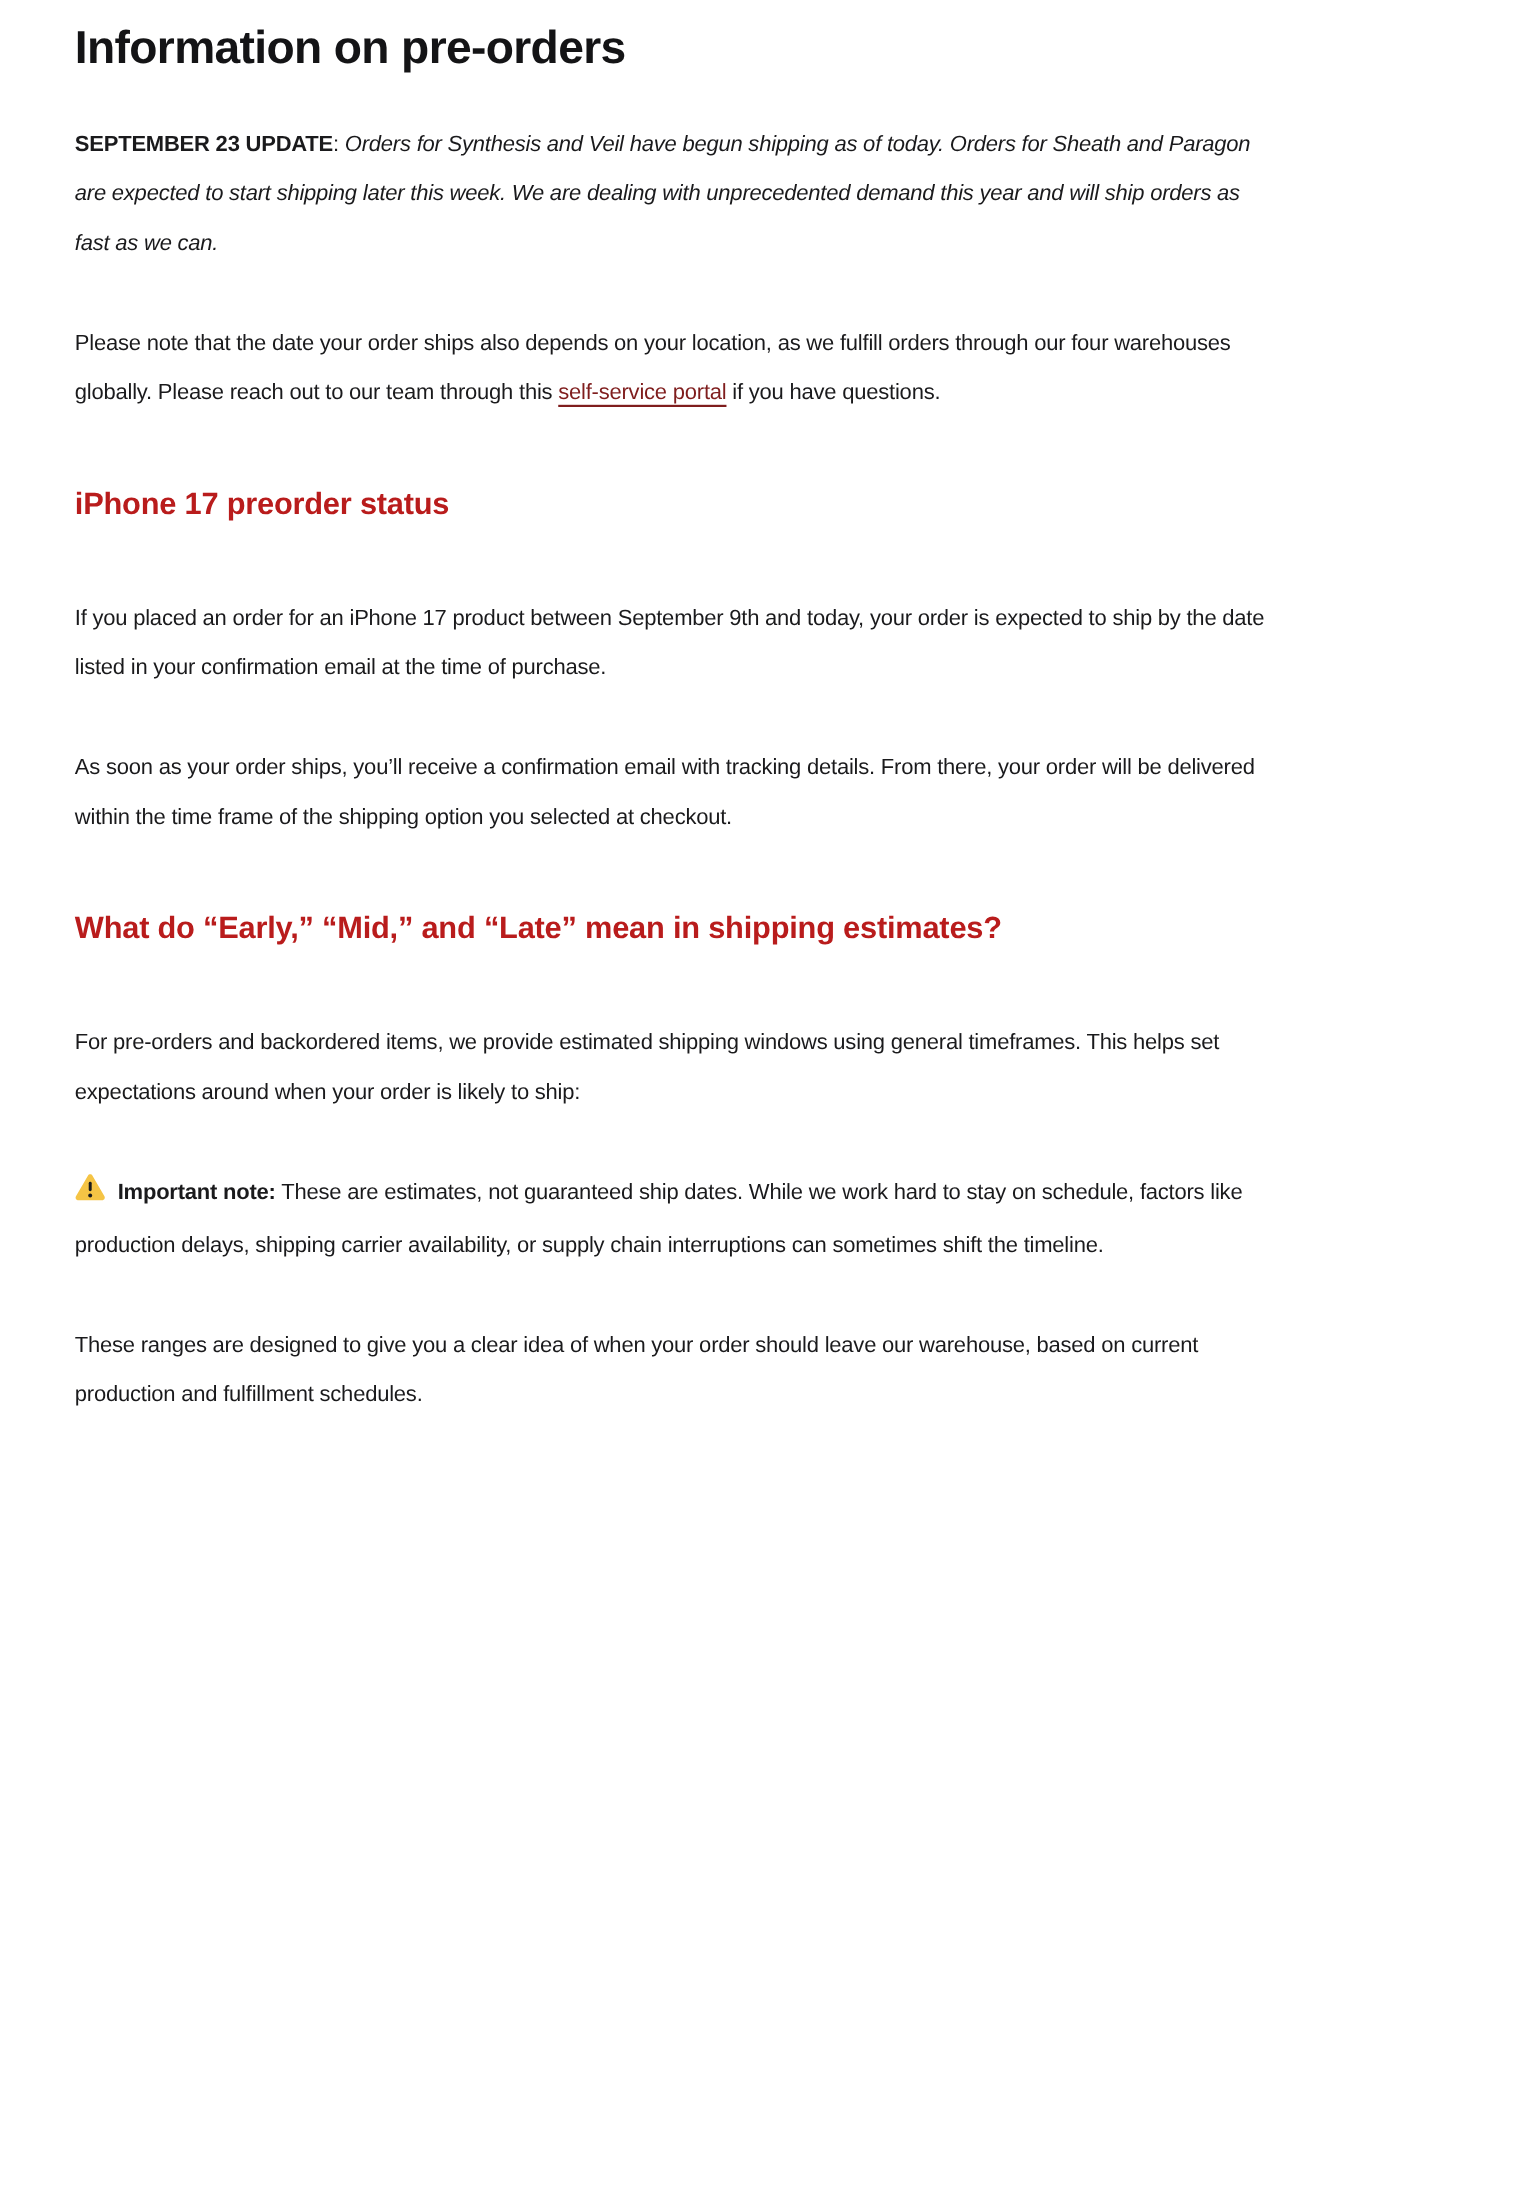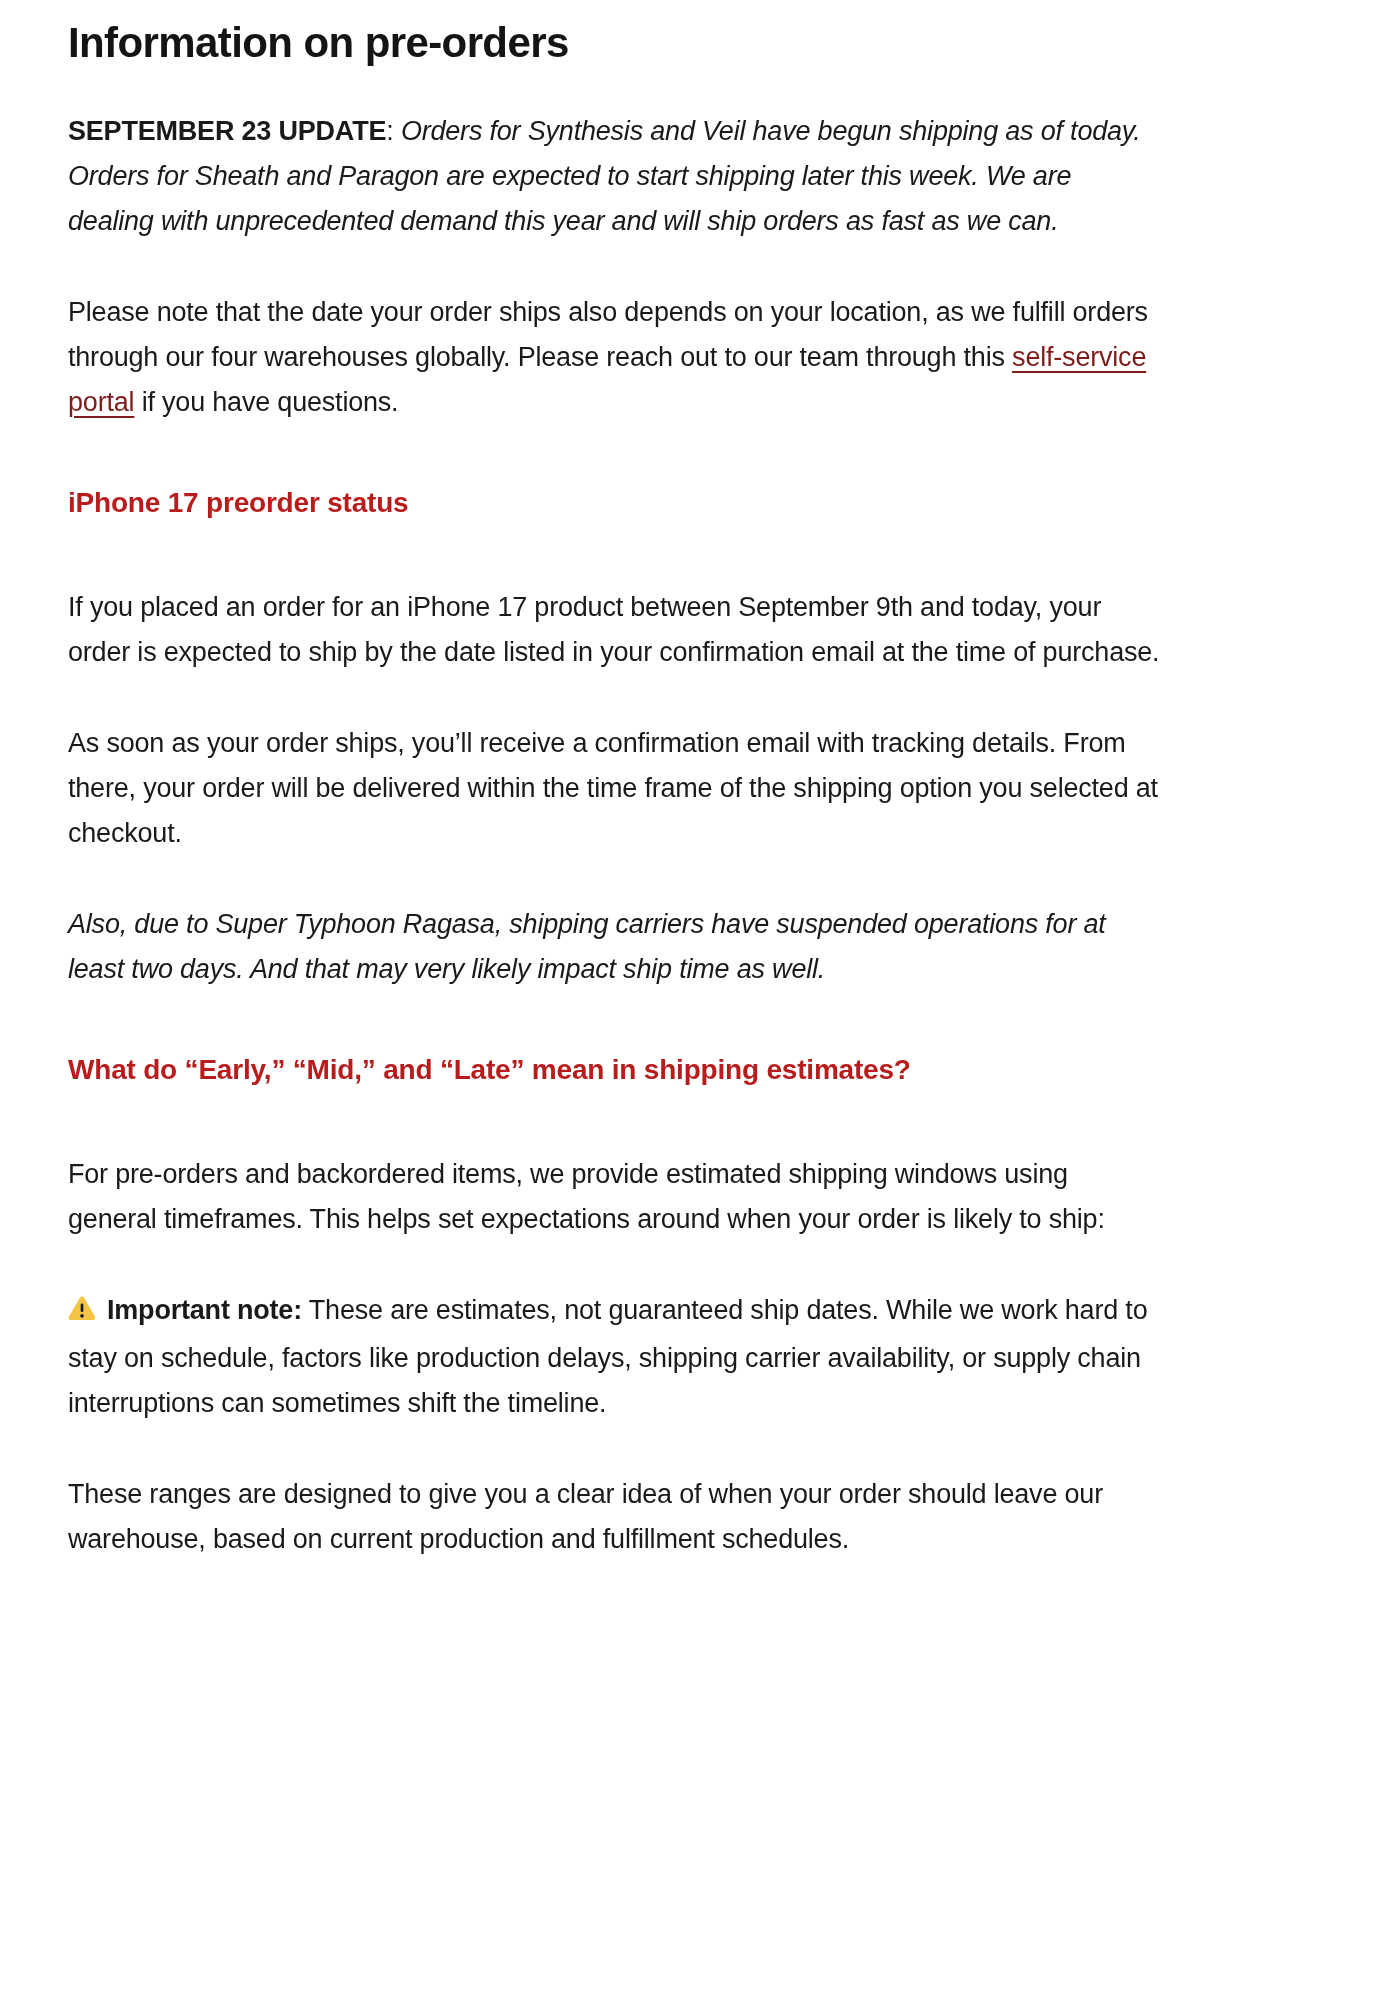--- a/index.html
+++ b/index.html
@@ -1,20 +1,20 @@
 <!DOCTYPE html>
 <html><head>
 <meta charset="utf-8">
 <style>
   html,body{margin:0;padding:0;background:#ffffff;color:#1a1a1c;}
   body{font-family:"Liberation Sans", sans-serif;}
   .page{width:1232px;min-height:2000px;box-sizing:border-box;padding:6px 70px 40px 68px;background:#ffffff;}
   .content{max-width:1228px;}
   h1{font-size:42px;line-height:1.3;font-weight:700;letter-spacing:-0.6px;margin:10px 0 38px;color:#141416;}
-  p{font-size:27px;line-height:45px;letter-spacing:-0.2px;margin:0 0 46px;}
+  p{font-size:20px;line-height:45px;letter-spacing:-0.2px;margin:0 0 46px;}
   h3{font-size:28px;line-height:1.3;font-weight:700;letter-spacing:-0.2px;margin:60px 0 64px;color:#b91c1c;}
   ul{margin:56px 0 62px;padding-left:34px;}
   li{font-size:27px;line-height:45px;letter-spacing:-0.2px;margin:11px 0;}
   strong{font-weight:700;}
   em{font-style:italic;}
   .italic{font-style:italic;}
   a.link{color:#7f1d1d;text-decoration:underline;text-decoration-thickness:2px;text-underline-offset:5px;cursor:pointer;}
   .warn-icon{display:inline-block;vertical-align:-3px;margin-right:11px;}
   .note-label{font-weight:700;}
 </style>
@@ -30,21 +30,20 @@
 
     <p><span>Please note that the date your order ships also depends on your location, as we fulfill orders through our four warehouses globally. Please reach out to our team through this </span><a class="link" href="#">self-service portal</a><span> if you have questions.</span></p>
 
     <h3>iPhone 17 preorder status</h3>
 
     <p>If you placed an order for an iPhone 17 product between September 9th and today, your order is expected to ship by the date listed in your confirmation email at the time of purchase.</p>
 
     <p>As soon as your order ships, you’ll receive a confirmation email with tracking details. From there, your order will be delivered within the time frame of the shipping option you selected at checkout.</p>
 
 
-    <p class="italic">Also, due to Super Typhoon Ragasa, shipping carriers have suspended operations for at least two days. And that may very likely impact ship time as well.</p>
 
     <h3>What do “Early,” “Mid,” and “Late” mean in shipping estimates?</h3>
 
     <p>For pre-orders and backordered items, we provide estimated shipping windows using general timeframes. This helps set expectations around when your order is likely to ship:</p>
 
 
     <p><span class="warn-icon"><svg width="28" height="26" viewBox="0 0 24 22" aria-hidden="true">
             <path d="M10.2 1.4 L0.9 17.4 c-0.8 1.4 0.2 3.1 1.8 3.1 h18.6 c1.6 0 2.6-1.7 1.8-3.1 L13.8 1.4 c-0.8-1.4-2.8-1.4-3.6 0 z" fill="#F5C445"></path>
             <rect x="10.85" y="6.2" width="2.3" height="7.4" rx="1.15" fill="#1a1a1c"></rect>
             <circle cx="12" cy="16.9" r="1.55" fill="#1a1a1c"></circle>

